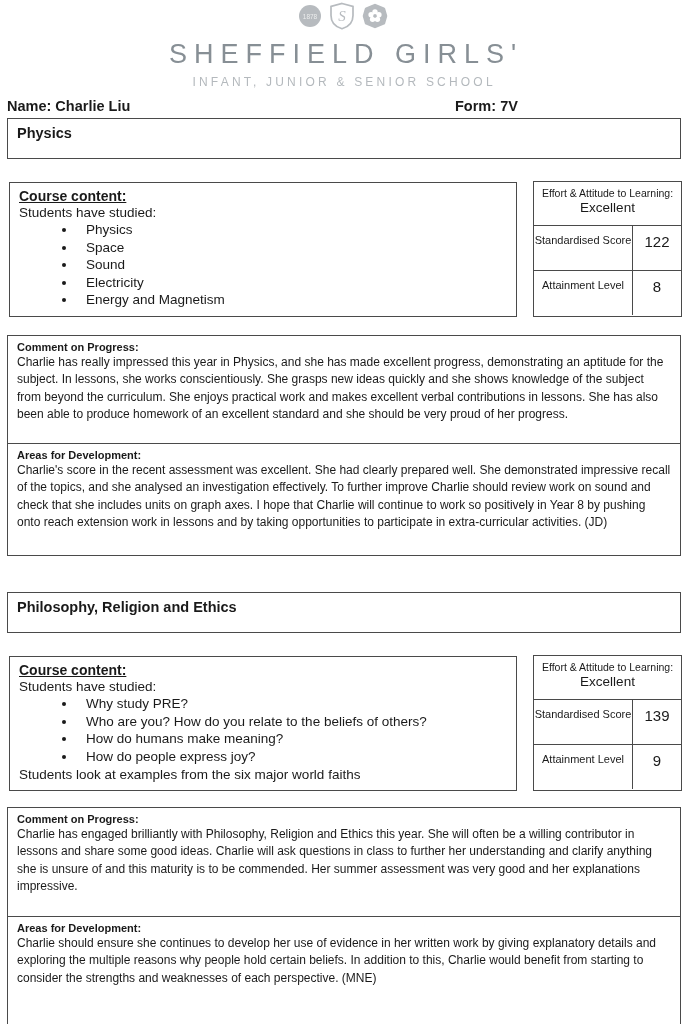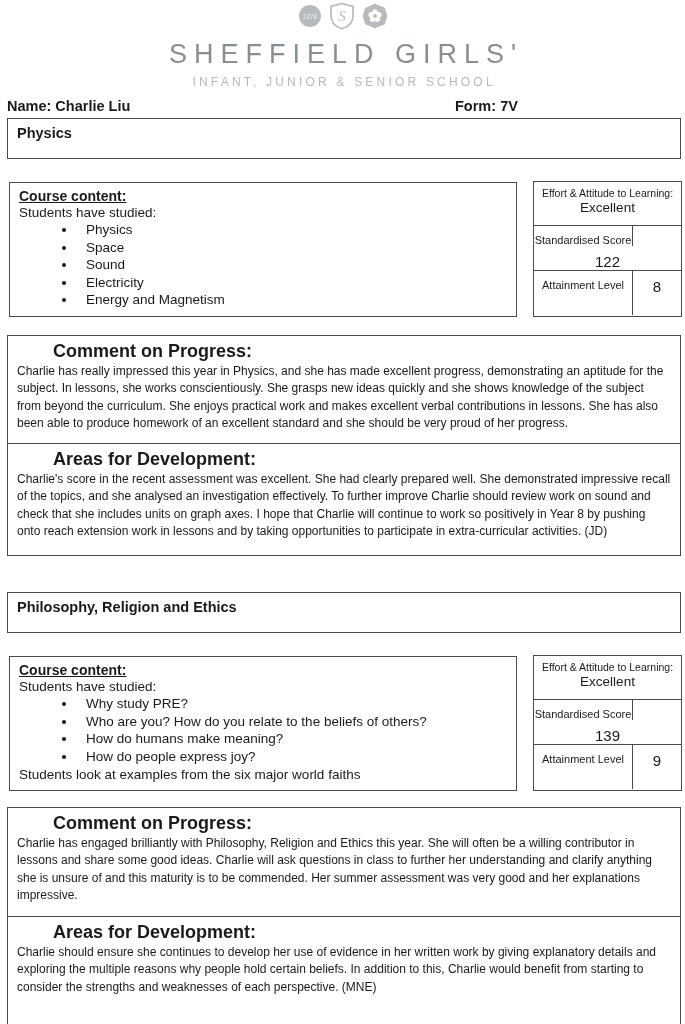--- a/index.html
+++ b/index.html
@@ -37,30 +37,30 @@
   .course-title { font-weight:bold; font-size:14px;text-decoration:underline; }
   .course-box ul { list-style:disc; margin:1px 0 0 0; padding-left:58px; }
   .course-box li { padding-left:9px; line-height:16.5px; margin-bottom:1px; }
   .course-intro, .course-footer { line-height:17px; }
   
   .scores { width:149px; border:1.5px solid #4a4a4a; margin-top:-1px; height:136px; }
   .scores-header { height:44px; border-bottom:1.5px solid #4a4a4a; text-align:center; padding-top:5px; }
   .scores-header .eff-label { font-size:10.5px; }
   .scores-header .eff-value { font-size:13.5px; margin-top:1px; }
   .scores-row { display:flex; }
-  .scores-row.mid { height:45px; border-bottom:1.5px solid #4a4a4a;flex-direction:column; }
+  .scores-row.mid { height:45px; border-bottom:1.5px solid #4a4a4a; }
   .scores-row.last { height:44px; }
   .scores-label { width:99px; border-right:1.5px solid #4a4a4a; font-size:11px; text-align:center; padding-top:8px; }
   .scores-value { flex:1; text-align:center; font-size:15px; padding-top:7px; }
   
   .comments-box { margin:18px 4px 0 7px; border:1.5px solid #4a4a4a; text-align:left; }
   .comments-box.pre { margin-top:16px; }
   .cb-section { padding:5px 9px 8px; }
   .cb-section + .cb-section { border-top:1.5px solid #4a4a4a; }
-  .cb-title { font-weight:bold; font-size:18px;margin-left:36px; }
+  .cb-title { font-weight:bold; font-size:11px; }
   .cb-text { font-size:12px; line-height:17.4px; margin-top:1px; }
   .mh107 { min-height:107px; } .mh112 { min-height:112px; }
   .mh108 { min-height:108px; } .mh114 { min-height:114px; }
   .gap36 { margin-top:36px; }
 </style>
 </head>
 <body>
 
 <div class="page">
 

